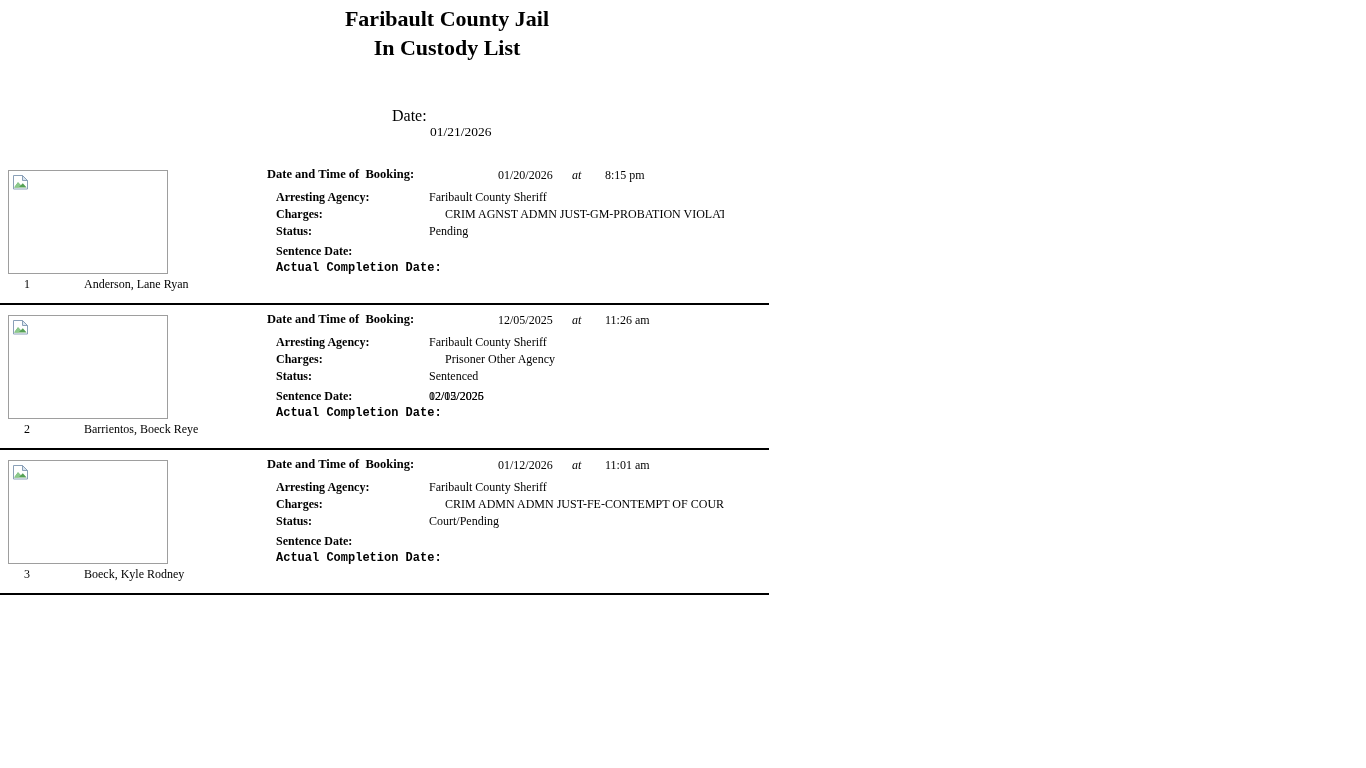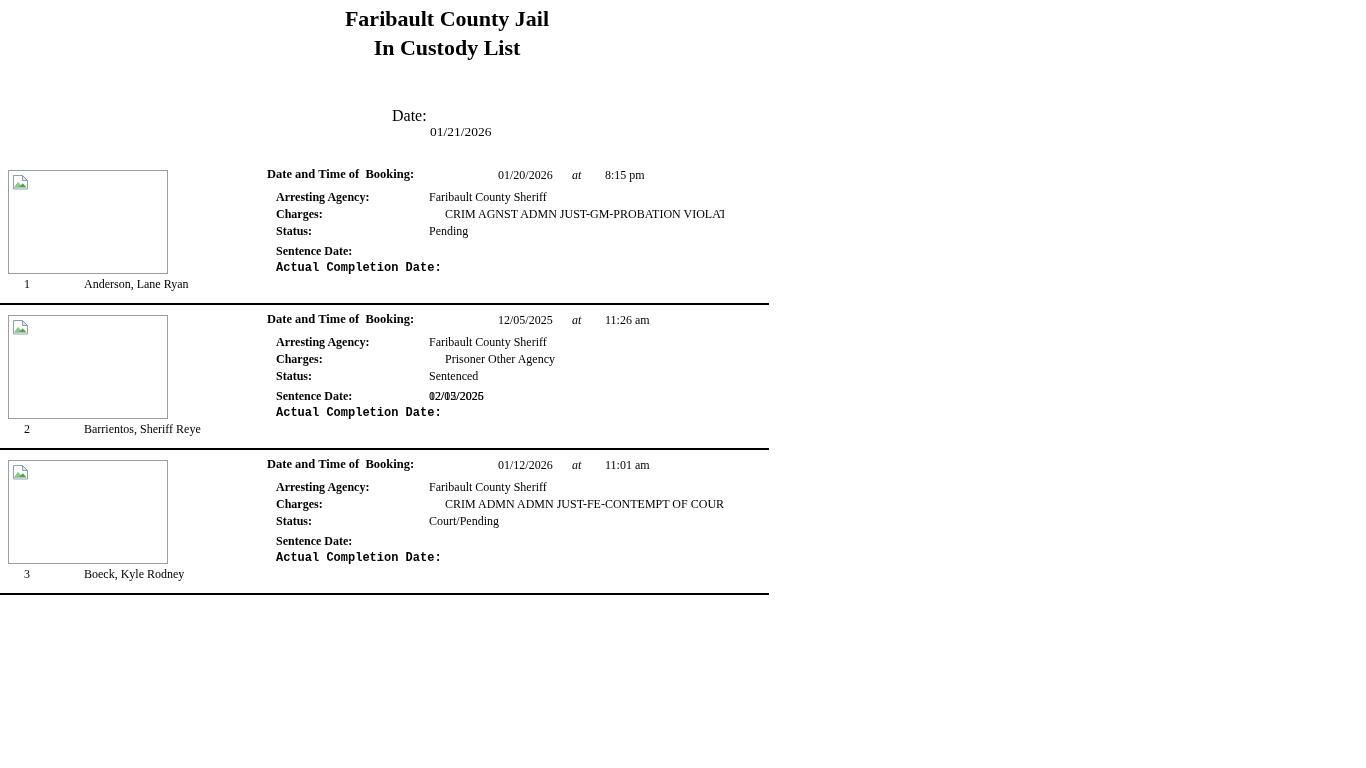--- a/index.html
+++ b/index.html
@@ -118,21 +118,21 @@
       <span class="val agency-val">Faribault County Sheriff</span>
       <span class="lbl charges-lbl">Charges:</span>
       <span class="val charges-val">Prisoner Other Agency</span>
       <span class="lbl status-lbl">Status:</span>
       <span class="val status-val">Sentenced</span>
       <span class="lbl sentence-lbl">Sentence Date:</span>
       <span class="val sentence-val">12/05/2025</span>
       <span class="lbl completion-lbl">Actual Completion Date:</span>
       <span class="val completion-val">02/12/2026</span>
       <span class="rec-number">2</span>
-      <span class="rec-name">Barrientos, Sheriff Reye</span>
+      <span class="rec-name">Barrientos, Boeck Reye</span>
     </div>
 
     <div class="record">
       <div class="photo-box">
         <svg width="17" height="17" viewBox="0 0 17 17">
           <path d="M1.5 1.5 H10.5 L15.5 6.5 V15 H1.5 Z" fill="#ffffff" stroke="#8aa0b8" stroke-width="1"></path>
           <path d="M10.5 1.5 L10.5 6.5 H15.5 Z" fill="#dbe6f0" stroke="#8aa0b8" stroke-width="1"></path>
           <path d="M2.2 13.5 L6 8.2 L8.8 11.2 L10.8 9.2 L14.6 13.5 Z" fill="#56a156"></path>
           <path d="M2.2 13.5 L6 8.2 L8.8 11.2 L6.5 13.5 Z" fill="#8cc98c"></path>
         </svg>

